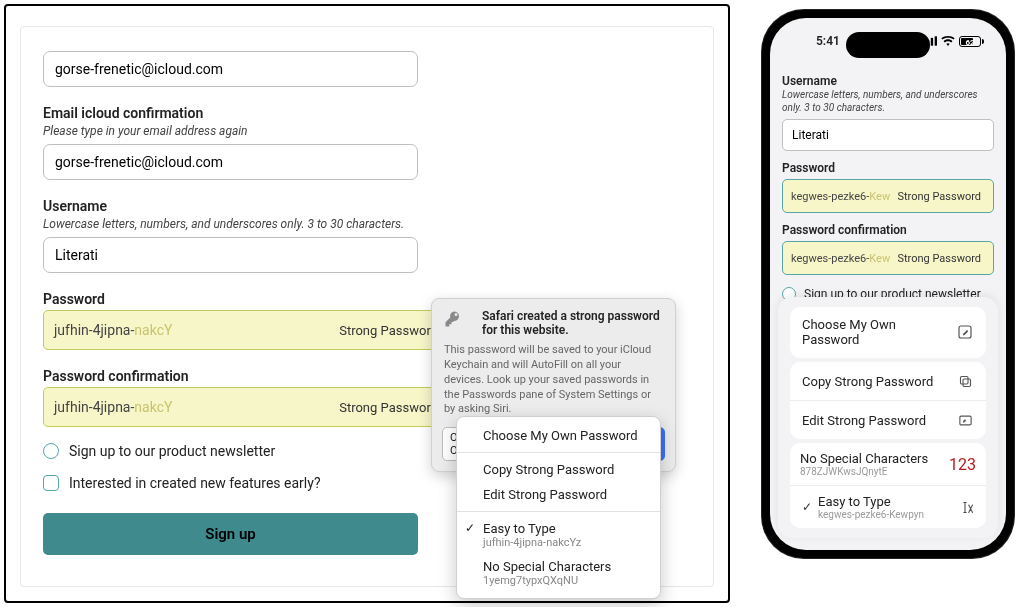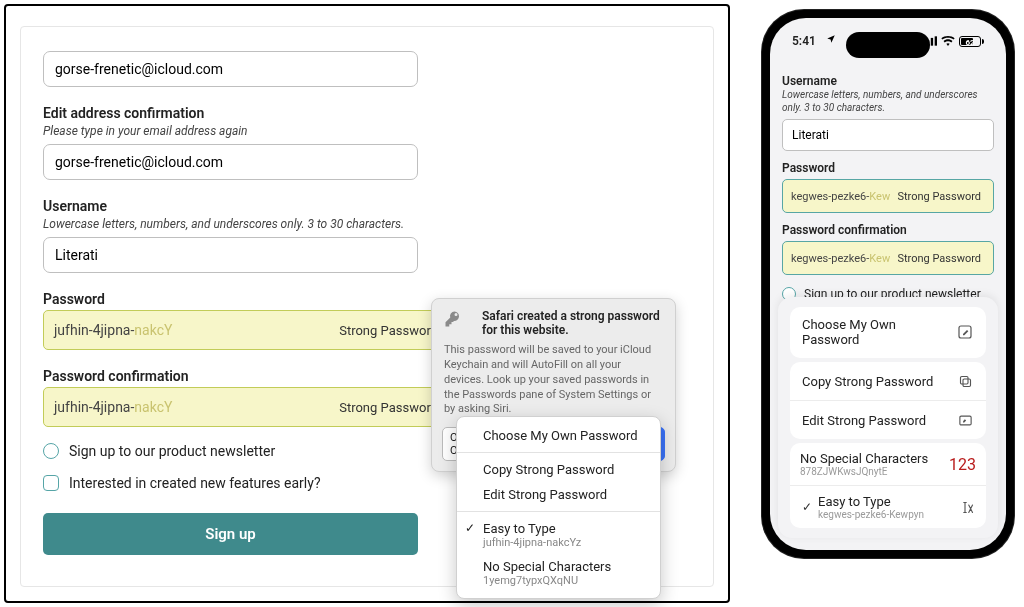--- a/index.html
+++ b/index.html
@@ -30,21 +30,21 @@
   .pw-wrap { width:410px; border:1px solid var(--pw-border); border-radius:5px; background:var(--pw-fill); display:flex; align-items:center; padding:0 10px; height:40px; gap:8px; }
   .pw-text { font-size:14px; color:#444; }
   .pw-text .fade { color:#c9c36f; }
   .pw-badge { margin-left:auto; font-size:13px; color:#333; background:var(--pw-fill); border-radius:4px; padding:3px 4px; }
   .gap-lg { height:18px; }
 
   .check-row { display:flex; align-items:center; gap:10px; font-size:14px; margin-top:16px; }
   .chk { width:16px; height:16px; border:1.5px solid var(--badge-border); border-radius:4px; background:#fff; }
   .chk.round { border-radius:50%; }
 
-  .signup-btn { margin-top:22px; width:375px; padding:12px 0; background:var(--btn); color:#ffffff; border:none; border-radius:5px; font-size:15px; font-weight:600; cursor:pointer; }
+  .signup-btn { margin-top:22px; width:375px; padding:12px 0; background:var(--btn); color:#000000; border:none; border-radius:5px; font-size:15px; font-weight:600; cursor:pointer; }
 
   
   .popup { position:absolute; left:425px; top:292px; width:245px; background:var(--popup-bg); border:1px solid var(--popup-border); border-radius:8px; box-shadow:0 4px 14px rgba(0,0,0,.18); font-size:12px; }
   .popup-head { display:flex; gap:20px; padding:10px 12px 6px 12px; }
   .key-icon { width:18px; height:18px; flex:none; margin-top:1px; }
   .popup-title { font-weight:600; color:#222; }
   .popup-sub { padding:0 12px 10px 12px; color:#666; font-size:11px; line-height:1.35; }
   .popup-actions { display:flex; gap:8px; padding:0 10px 10px 10px; align-items:center; }
   .pill { font-size:11px; border:1px solid #bbb; background:#fff; border-radius:5px; padding:3px 7px; display:flex; align-items:center; gap:4px; }
   .pill.sel { background:var(--option-sel); color:#fff; border-color:var(--option-sel); }
@@ -55,21 +55,21 @@
   .popup-menu .mi { padding:5px 16px 5px 26px; position:relative; }
   .popup-menu .sep { height:1px; background:#e2e2e2; margin:4px 0; }
   .popup-menu .check::before { content:"✓"; position:absolute; left:8px; font-size:12px; }
   .popup-menu .mi-sub { font-size:11px; color:#888; }
 
   
   .phone { position:absolute; right:10px; top:10px; width:252px; height:548px; background:#000; border-radius:42px; padding:8px; box-shadow:0 0 0 1px #222; }
   .phone-inner { width:100%; height:100%; background:var(--ios-bg); border-radius:36px; overflow:hidden; position:relative; }
   .notch { position:absolute; top:14px; left:50%; transform:translateX(-50%); width:84px; height:26px; background:#000; border-radius:16px; z-index:5; }
   .statusbar { position:absolute; top:0; left:0; right:0; height:46px; display:flex; align-items:center; justify-content:space-between; padding:0 22px; font-size:12px; font-weight:600; z-index:4; }
-  .sb-left { display:flex; align-items:flex-start; gap:10px; }
+  .sb-left { display:flex; align-items:flex-start; gap:10px;margin-left:24px; }
   .sb-right { display:flex; align-items:center; gap:4px; }
   .sb-right svg, .sb-left svg { display:block; }
 
   .ios-content { position:absolute; top:52px; left:12px; right:12px; }
   .ios-lbl { font-size:12px; font-weight:600; margin-top:4px; }
   .ios-hint { font-size:10px; font-style:italic; color:#444; margin:1px 0 5px 0; line-height:1.25; }
   .ios-fld { width:100%; border:1px solid var(--border); border-radius:5px; padding:8px 9px; font-size:12px; background:#fff; }
   .ios-pw { width:100%; border:1.5px solid #57a6a4; background:var(--pw-fill); border-radius:5px; display:flex; align-items:center; height:34px; padding:0 8px; margin-top:4px; }
   .ios-pw .pw-text { font-size:11px; }
   .ios-pw .pw-badge { font-size:11px; }
@@ -92,21 +92,21 @@
 </style>
 </head>
 <body>
 
 <div class="mac-window">
   <div class="form-pane">
 
     <input class="fld" value="gorse-frenetic@icloud.com" style="">
     <div class="gap-lg"></div>
 
-    <div class="lbl">Edit address confirmation</div>
+    <div class="lbl">Email icloud confirmation</div>
     <div class="hint">Please type in your email address again</div>
     <input class="fld" value="gorse-frenetic@icloud.com" style="">
     <div class="gap-lg"></div>
 
     <div class="lbl">Username</div>
     <div class="hint">Lowercase letters, numbers, and underscores only. 3 to 30 characters.</div>
     <input class="fld" value="Literati" style="">
     <div class="gap-lg"></div>
 
     <div class="lbl">Password</div>

